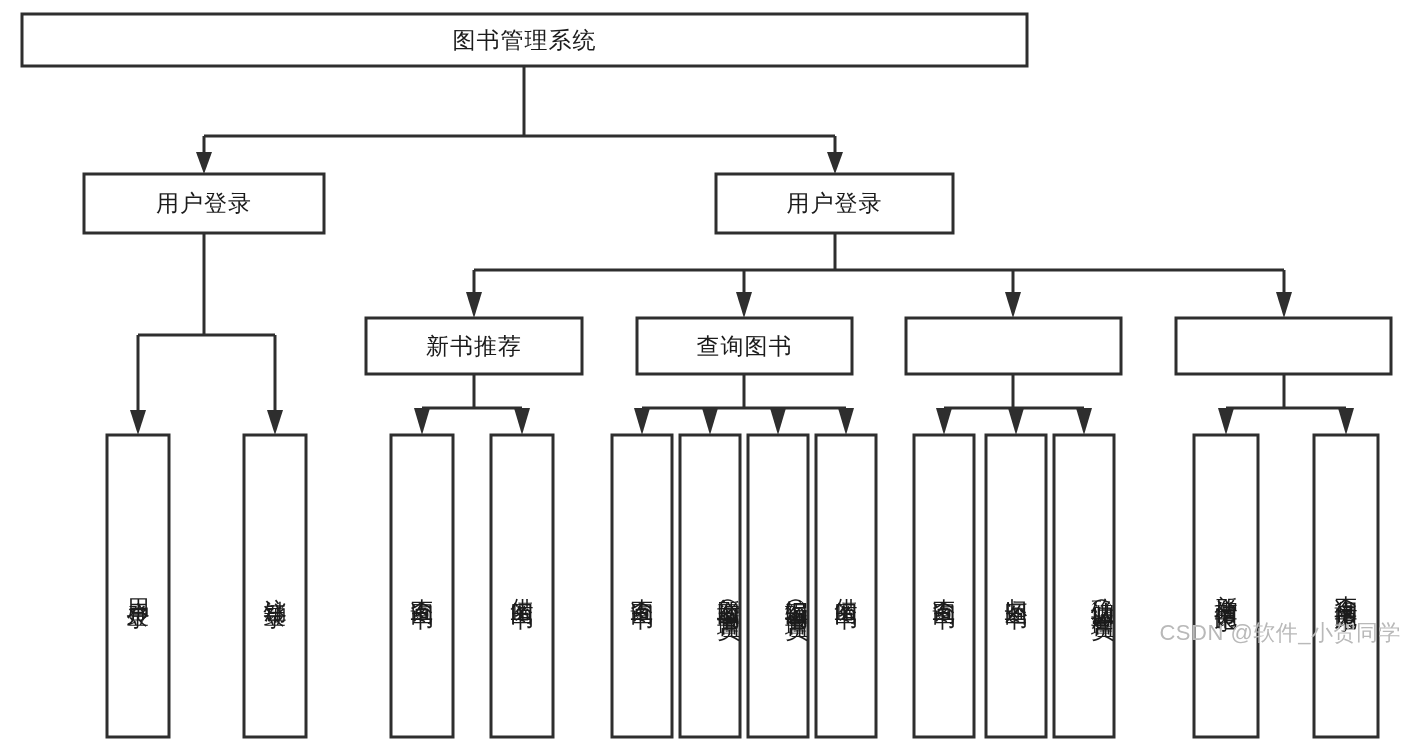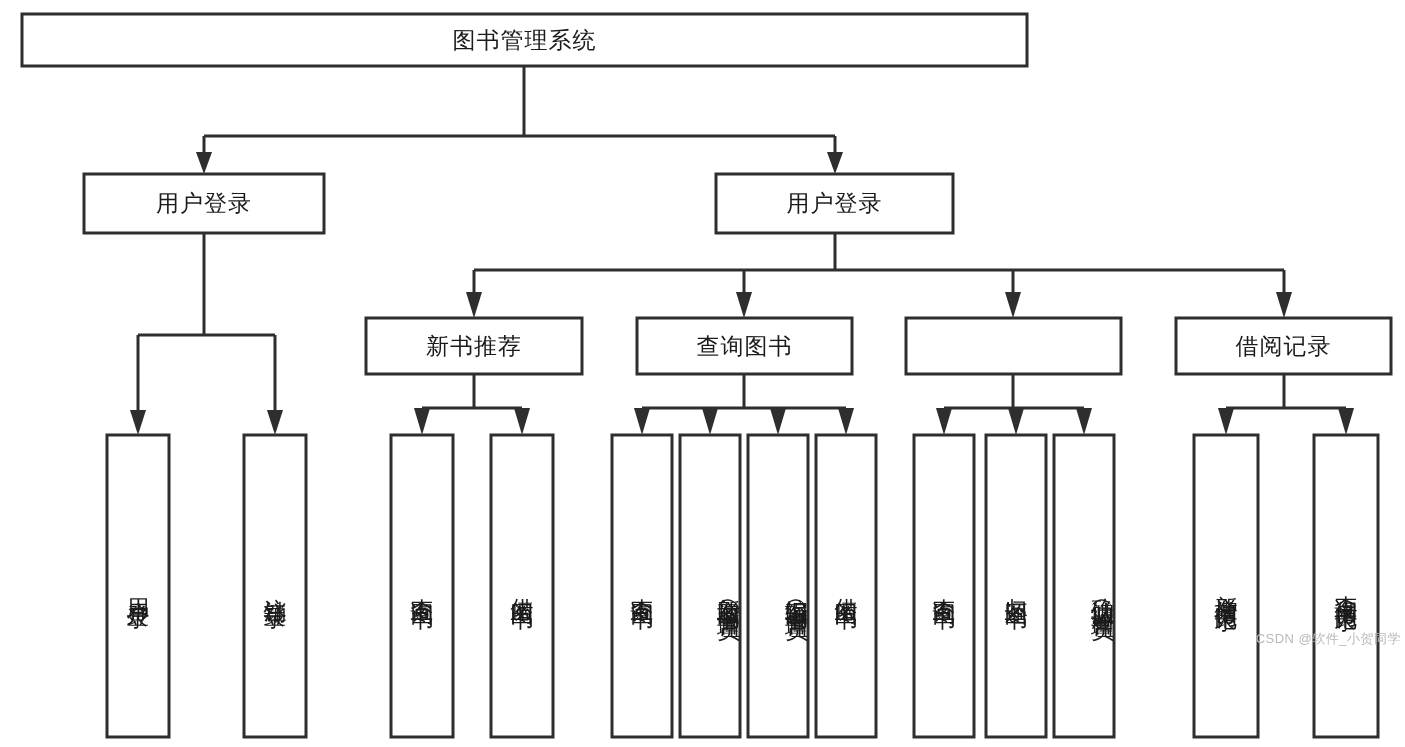--- a/index.html
+++ b/index.html
@@ -39,21 +39,21 @@
   }
   .arrow-head {
     fill: #2e2e2e;
     stroke: none;
   }
   .watermark {
     position: absolute;
     right: 8px;
     bottom: 6px;
     font-family: "Liberation Sans", "DejaVu Sans", sans-serif;
-    font-size: 13px;
+    font-size: 22px;
     color: #b9b9b9;
     white-space: nowrap;
     letter-spacing: 0.5px;
     pointer-events: none;
   }
   .vtext {
     position: absolute;
     writing-mode: vertical-rl;
     text-orientation: upright;
     font-family: "Liberation Sans", "DejaVu Sans", sans-serif;
@@ -177,21 +177,20 @@
     <rect class="node-rect" x="1310" y="435" width="64" height="302"></rect>
   </svg>
 
   <div class="htext" style="left:18px; top:14px; width:1005px; height:52px;">图书管理系统</div>
 
   <div class="htext" style="left:80px; top:174px; width:240px; height:59px;">用户登录</div>
   <div class="htext" style="left:712px; top:174px; width:237px; height:59px;">用户登录</div>
 
   <div class="htext" style="left:362px; top:318px; width:216px; height:56px;">新书推荐</div>
   <div class="htext" style="left:633px; top:318px; width:215px; height:56px;">查询图书</div>
-  <div class="htext" style="left:1172px; top:318px; width:215px; height:56px;">借阅记录</div>
 
   <div class="vtext" style="left:103px; top:435px; width:62px; height:302px;">用户登录</div>
   <div class="vtext" style="left:240px; top:435px; width:62px; height:302px;">注销登录</div>
   <div class="vtext" style="left:387px; top:435px; width:62px; height:302px;">查询图书</div>
   <div class="vtext" style="left:487px; top:435px; width:62px; height:302px;">借阅图书</div>
   <div class="vtext" style="left:608px; top:435px; width:60px; height:302px;">查询图书</div>
   <div class="vtext" style="left:676px; top:435px; width:60px; height:302px; align-items:flex-start; padding-top:14px; box-sizing:border-box;">新增图书（管理员）</div>
   <div class="vtext" style="left:744px; top:435px; width:60px; height:302px; align-items:flex-start; padding-top:14px; box-sizing:border-box;">编辑图书（管理员）</div>
   <div class="vtext" style="left:812px; top:435px; width:60px; height:302px;">借阅图书</div>
   <div class="vtext" style="left:910px; top:435px; width:60px; height:302px;">查询图书</div>

